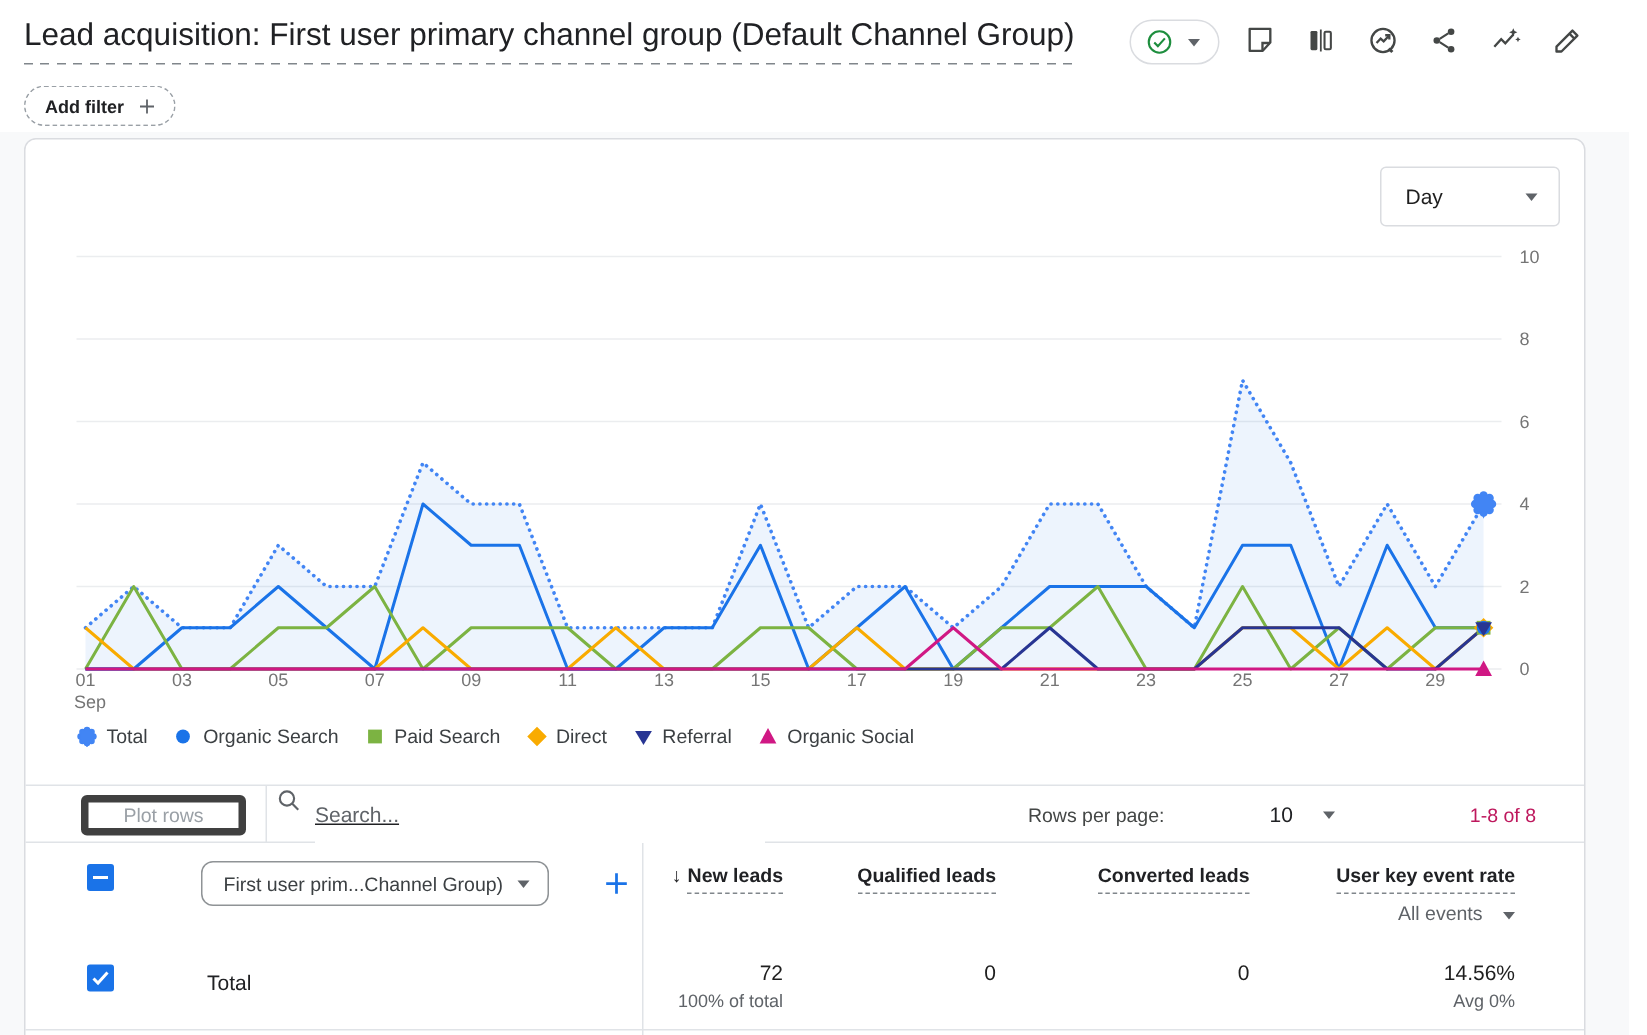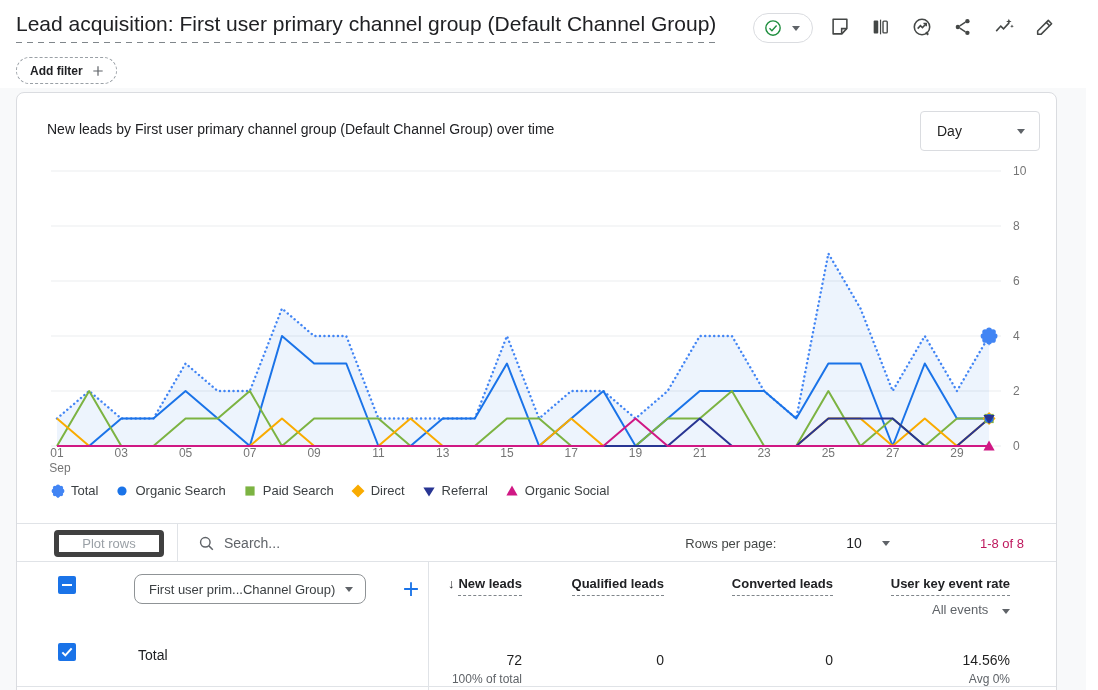--- a/index.html
+++ b/index.html
@@ -36,21 +36,21 @@
   .legend { position:absolute; left:34px; top:390px; display:flex; align-items:center; gap:17px; }
   .legend-item { display:flex; align-items:center; gap:6px; font-size:13px; color:#3c4043; }
   .legend-item svg { width:14px; height:14px; }
 
   
   .tbl-toolbar { position:absolute; left:0; right:0; top:430px; height:39px;
     border-top:1px solid #e0e3e7; border-bottom:1px solid #e0e3e7; }
   .plot-rows { position:absolute; left:37px; top:6px; width:110px; height:27px; border:5px solid #404040;
     border-radius:4px; background:#fff; color:#9aa0a6; font-size:13px; font-family:inherit; cursor:default; }
   .toolbar-vdiv { position:absolute; left:160px; top:0; width:1px; height:38px; background:#e0e3e7; }
-  .search-wrap { position:absolute; left:180px; top:0; height:38px; display:flex; align-items:center; gap:8px; }
+  .search-wrap { position:absolute; left:166px; top:0; height:38px; display:flex; gap:8px;text-decoration:underline; }
   .search-wrap input { border:none; outline:none; font-size:14px; color:#202124; width:300px; font-family:inherit; }
   .search-wrap input::placeholder { color:#5f6368; }
   .pager { position:absolute; right:32px; top:0; height:38px; display:flex; align-items:center; font-size:13px; color:#444746;gap:44px; }
   .rpp-value { font-size:14px; color:#202124; margin-left:26px; }
   .rpp-select { display:flex; align-items:center; background:none; border:none; cursor:pointer; font-family:inherit; }
   .rpp-select .caret { margin-left:20px; }
   .page-range { margin-left:46px; color:#be185d; }
 
   
   .thead { position:absolute; left:0; right:0; top:469px; height:64px; }
@@ -65,21 +65,21 @@
   .metric-grid { position:absolute; left:411px; display:grid; grid-template-columns:94px 142px 169px 177px; }
   .mh-cell { text-align:right; font-size:13px; font-weight:700; color:#202124; white-space:nowrap; }
   .mh-cell button { background:none; border:none; font:inherit; color:inherit; cursor:pointer; padding:0; }
   .mh-label { border-bottom:1px dashed #80868b; padding-bottom:4px; }
   .sort-arrow { display:inline-block; margin-right:4px; font-weight:400; color:#202124; }
   .all-events { grid-column:4; text-align:right; margin-top:9px; }
   .all-events button { background:none; border:none; font-family:inherit; font-size:13px; color:#5f6368; cursor:pointer; }
   .all-events .caret { margin-left:10px; border-top-color:#5f6368; }
   .trow { position:absolute; left:0; right:0; top:533px; height:60px; }
   .row-label { position:absolute; left:121px; top:21px; font-size:14px; color:#202124; }
-  .num { font-size:14px; color:#1f1f1f; text-align:right;margin-top:12px; }
+  .num { font-size:14px; color:#1f1f1f; text-align:right; }
   .sub { font-size:12px; color:#5f6368; text-align:right; margin-top:4px; }
   .row-divider { position:absolute; left:0; right:0; top:593px; height:1px; background:#e0e3e7; }
 </style>
 </head>
 <body>
 
 <div id="app">
 
   <h1 class="exploration-title">Lead acquisition: First user primary channel group (Default Channel Group)</h1>
 
@@ -141,21 +141,20 @@
       <span>Add filter</span>
       <svg viewBox="0 0 24 24" width="16" height="16">
         <path d="M12 5v14M5 12h14" stroke="#5f6368" stroke-width="1.8" fill="none"></path>
       </svg>
     </button>
   </div>
 
   <div class="workspace-bg"></div>
 
   <section class="card">
-    <div class="chart-title">New leads by First user primary channel group (Default Channel Group) over time</div>
 
     <button class="granularity">
       <span>Day</span>
       <span class="caret"></span>
     </button>
 
     <svg id="chart-svg" width="1041" height="340" viewBox="0 0 1041 340">
         <line x1="34" y1="293" x2="984" y2="293" stroke="#ebedef" stroke-width="1"></line>
         <text x="996" y="297" font-size="12" fill="#757575">0</text>
         <line x1="34" y1="238" x2="984" y2="238" stroke="#ebedef" stroke-width="1"></line>

